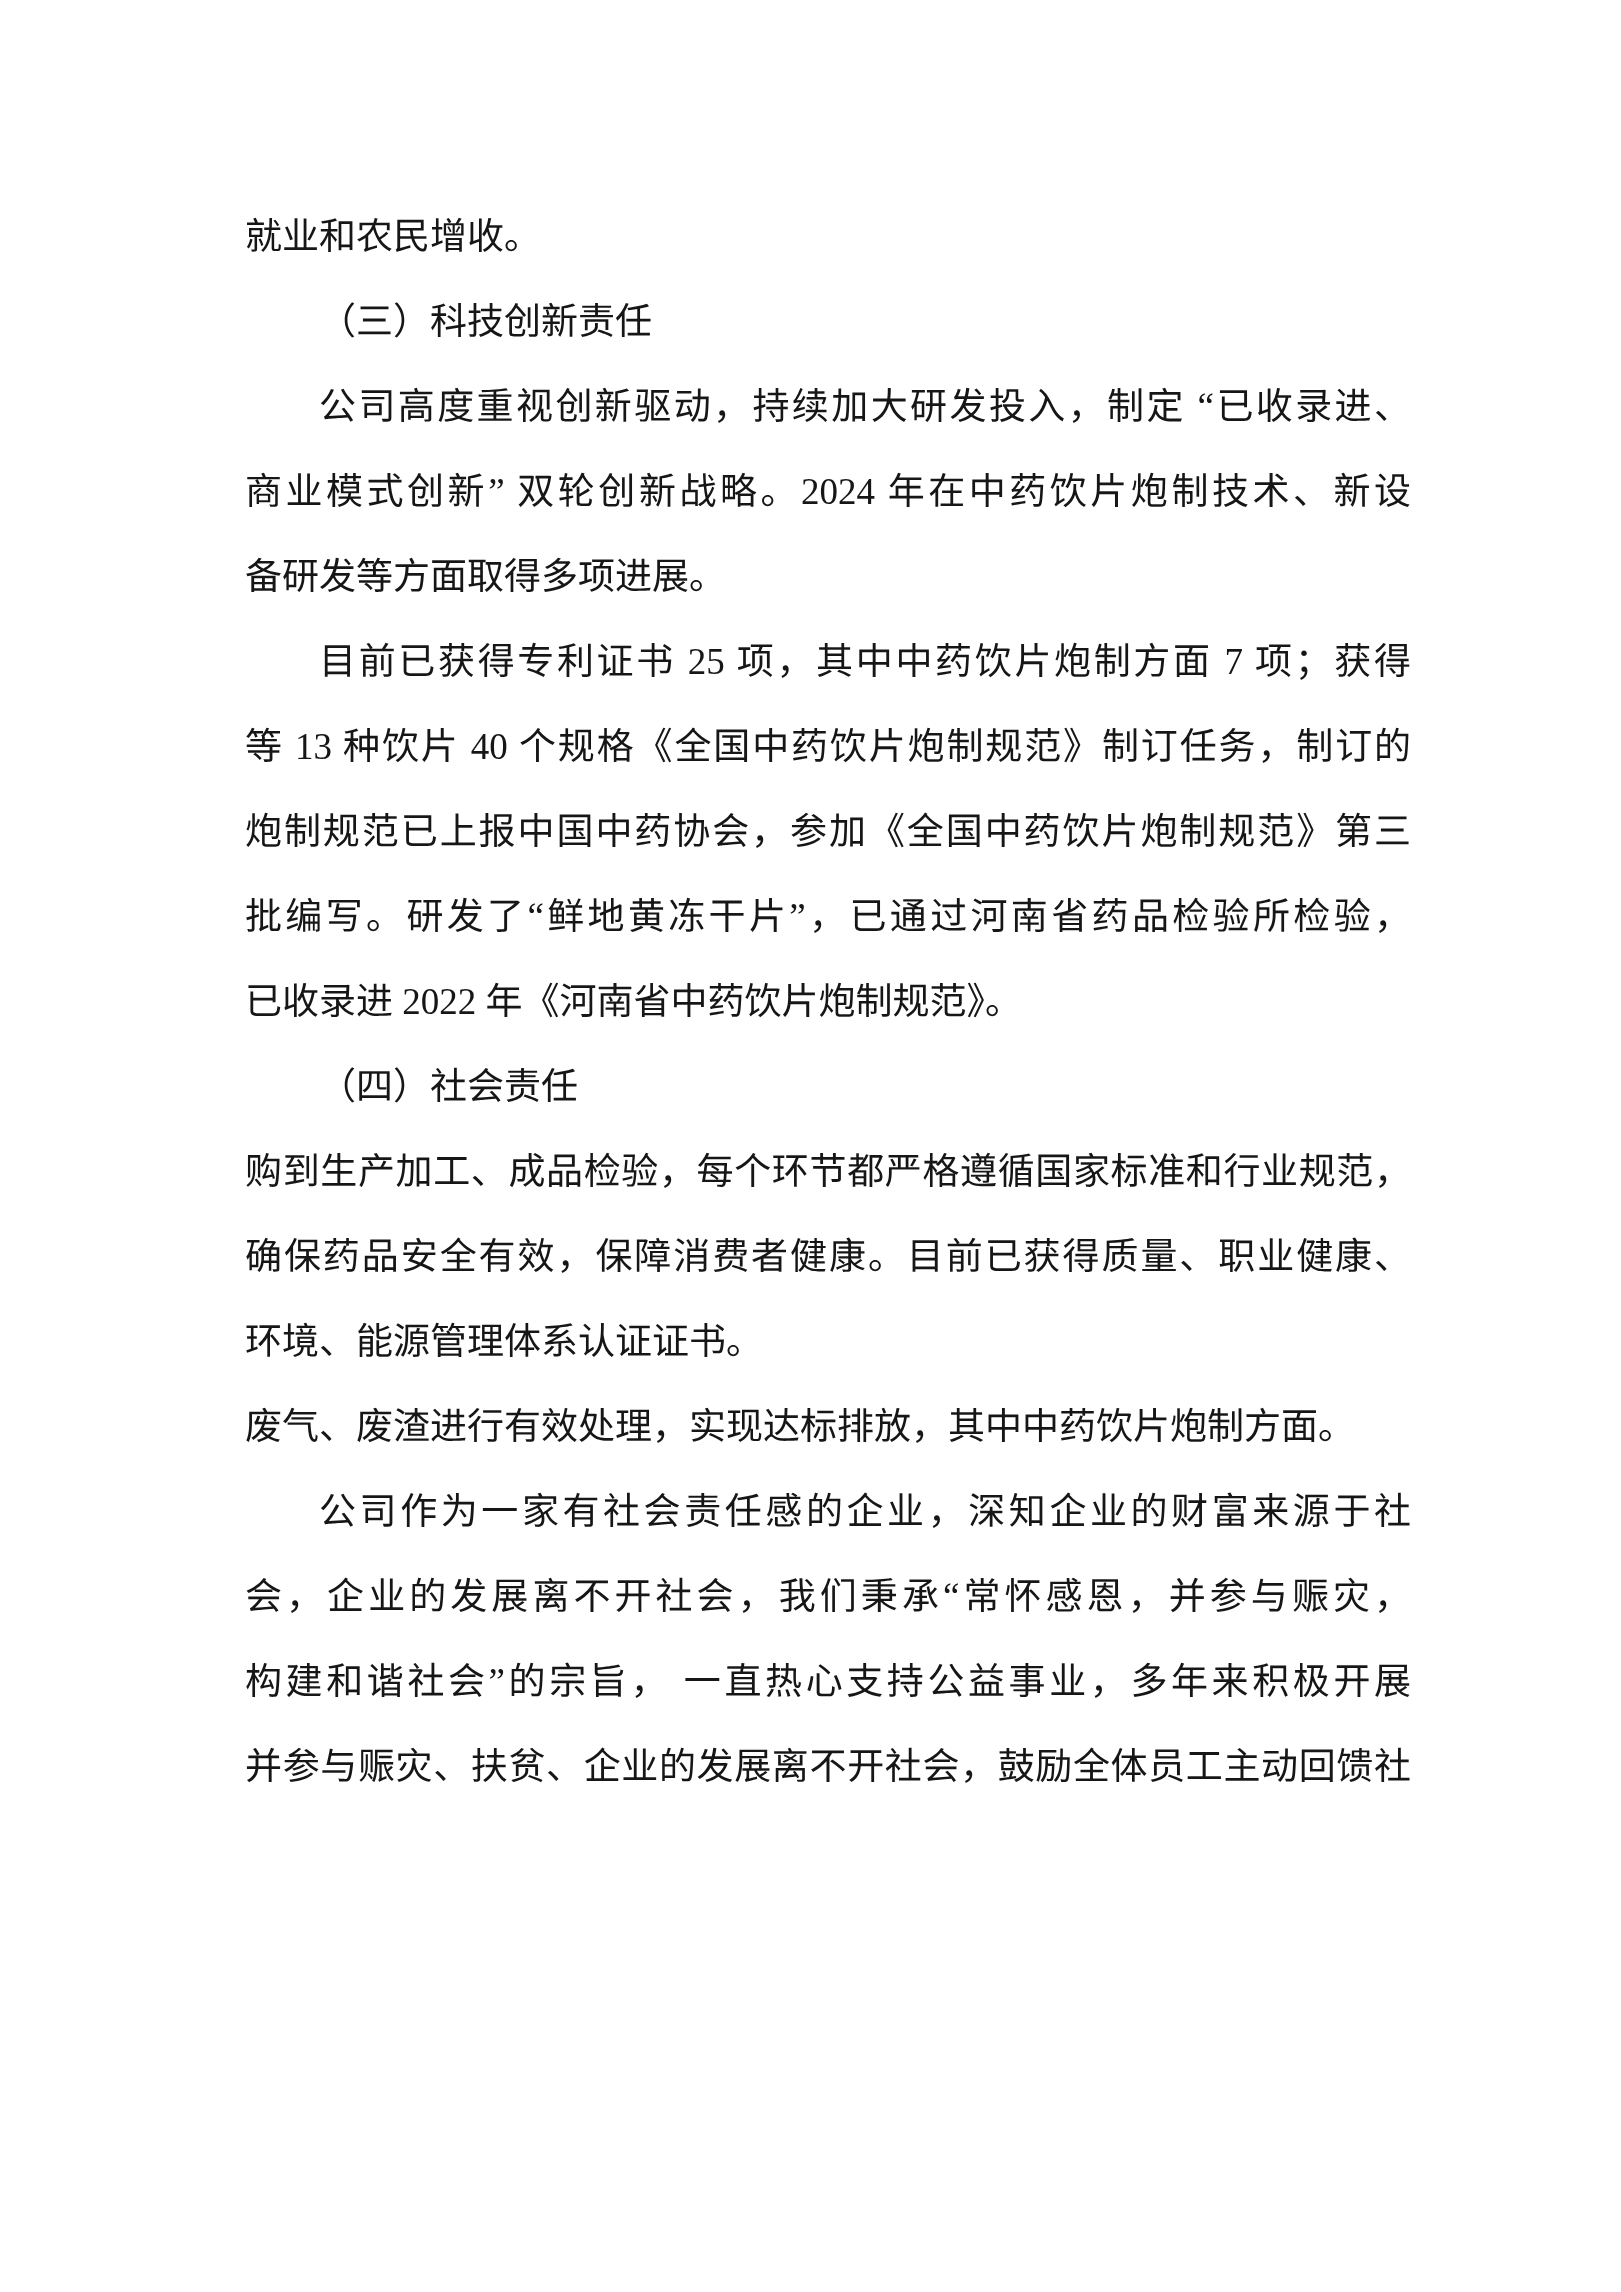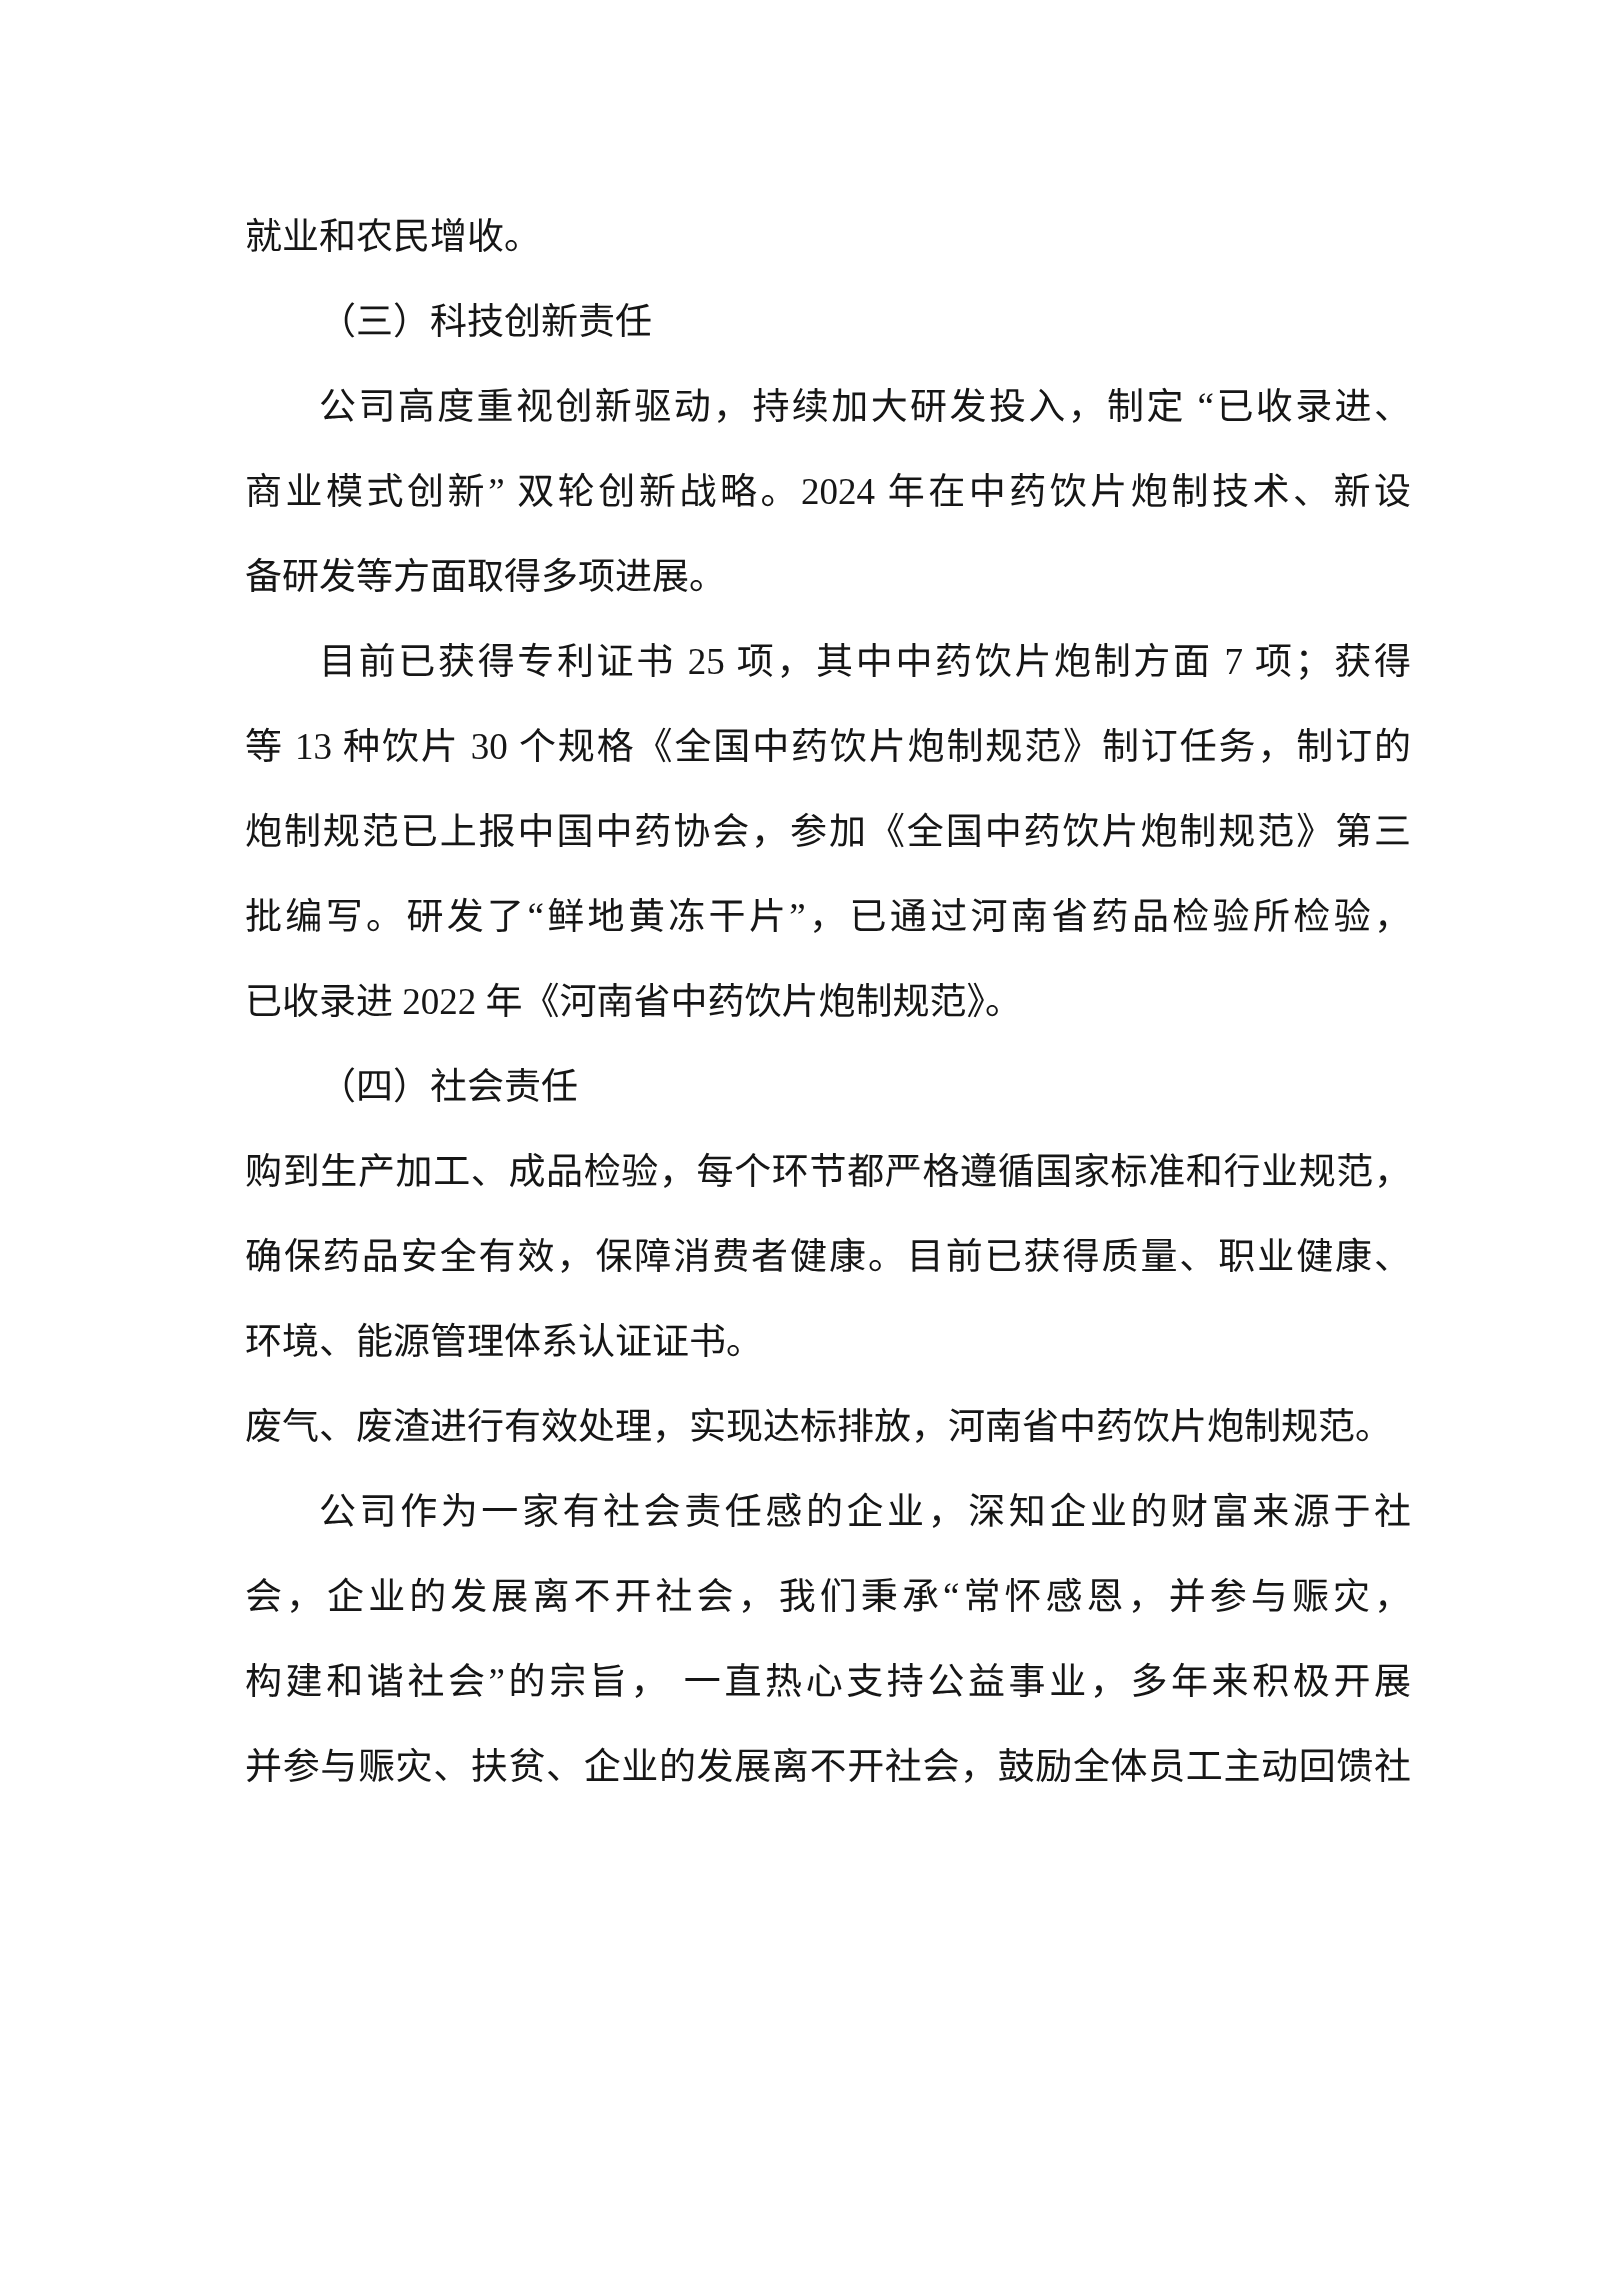--- a/index.html
+++ b/index.html
@@ -54,35 +54,35 @@
       <div class="para">
         <div class="line indent">（三）科技创新责任</div>
       </div>
       <div class="para">
         <div class="line indent stretch">公司高度重视创新驱动，持续加大研发投入，制定 “已收录进、</div>
         <div class="line stretch">商业模式创新” 双轮创新战略。2024 年在中药饮片炮制技术、新设</div>
         <div class="line">备研发等方面取得多项进展。</div>
       </div>
       <div class="para">
         <div class="line indent stretch">目前已获得专利证书 25 项，其中中药饮片炮制方面 7 项；获得</div>
-        <div class="line stretch">等 13 种饮片 30 个规格《全国中药饮片炮制规范》制订任务，制订的</div>
+        <div class="line stretch">等 13 种饮片 40 个规格《全国中药饮片炮制规范》制订任务，制订的</div>
         <div class="line stretch">炮制规范已上报中国中药协会，参加《全国中药饮片炮制规范》第三</div>
         <div class="line stretch">批编写。研发了“鲜地黄冻干片”，已通过河南省药品检验所检验，</div>
         <div class="line">已收录进 2022 年《河南省中药饮片炮制规范》。</div>
       </div>
       <div class="para">
         <div class="line indent">（四）社会责任</div>
       </div>
       <div class="para">
         <div class="line stretch">购到生产加工、成品检验，每个环节都严格遵循国家标准和行业规范，</div>
         <div class="line stretch">确保药品安全有效，保障消费者健康。目前已获得质量、职业健康、</div>
         <div class="line">环境、能源管理体系认证证书。</div>
       </div>
       <div class="para">
-        <div class="line">废气、废渣进行有效处理，实现达标排放，河南省中药饮片炮制规范。</div>
+        <div class="line">废气、废渣进行有效处理，实现达标排放，其中中药饮片炮制方面。</div>
       </div>
       <div class="para">
         <div class="line indent stretch">公司作为一家有社会责任感的企业，深知企业的财富来源于社</div>
         <div class="line stretch">会，企业的发展离不开社会，我们秉承“常怀感恩，并参与赈灾，</div>
         <div class="line stretch">构建和谐社会”的宗旨， 一直热心支持公益事业，多年来积极开展</div>
         <div class="line stretch">并参与赈灾、扶贫、企业的发展离不开社会，鼓励全体员工主动回馈社</div>
       </div>
     </div>
 </div>
 

